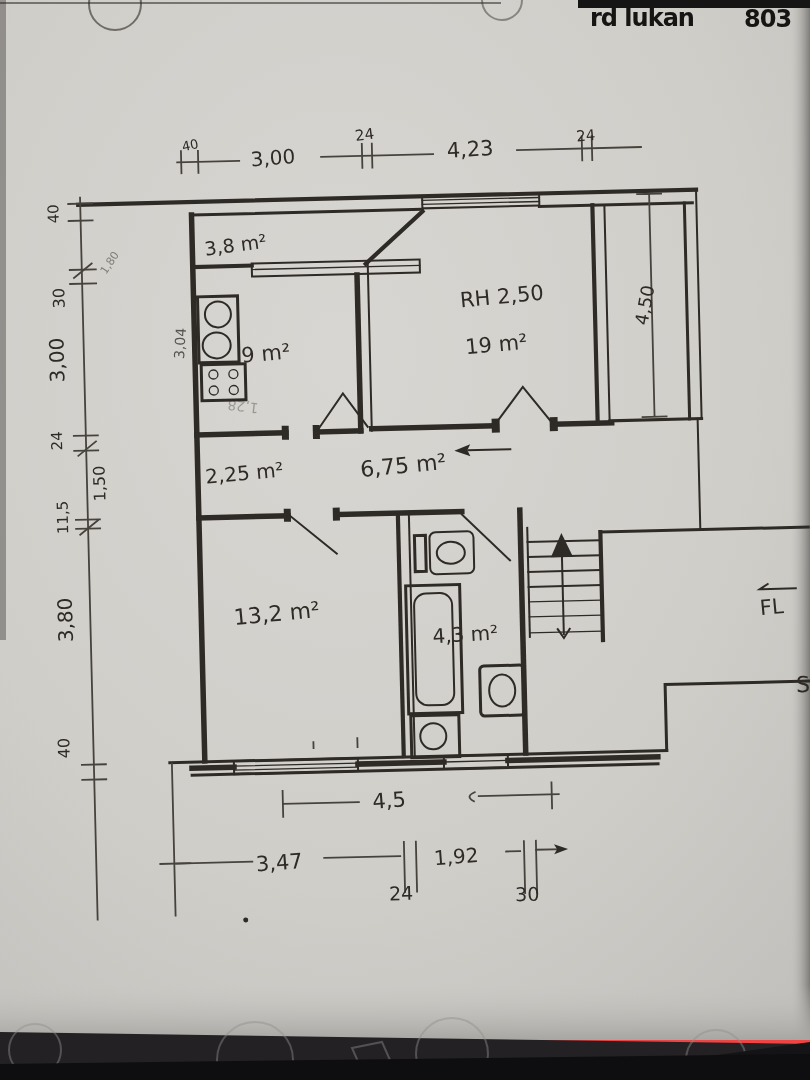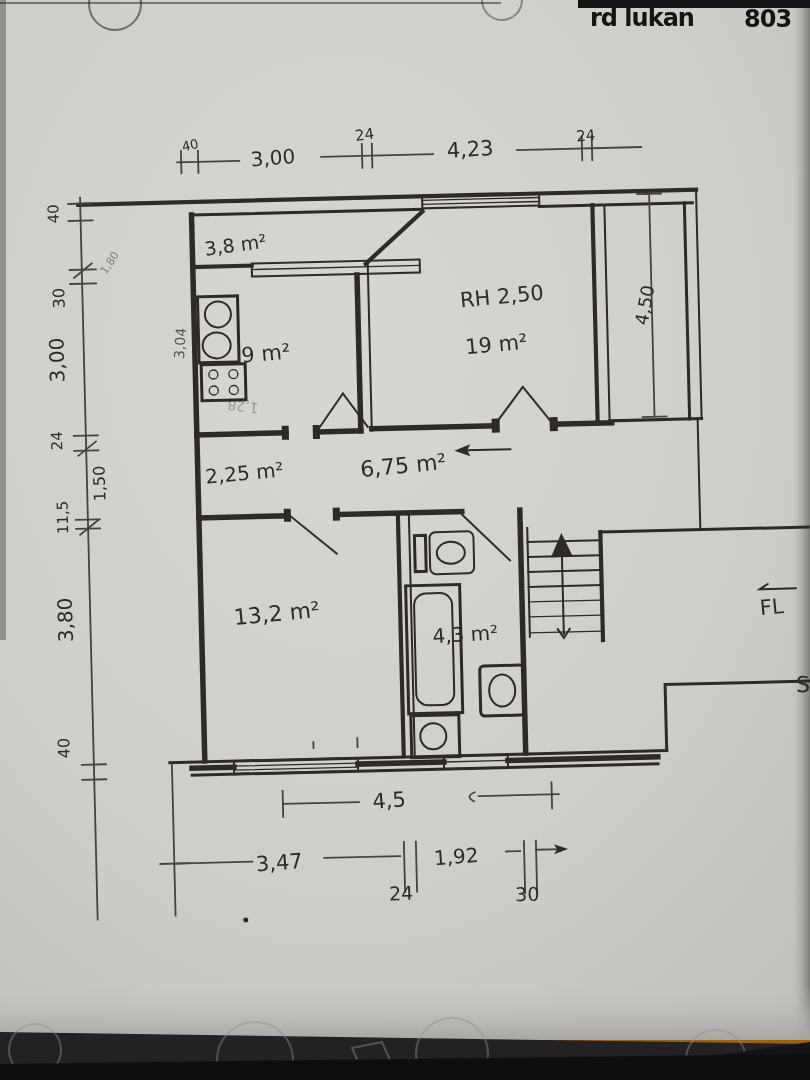--- a/index.html
+++ b/index.html
@@ -1,16 +1,16 @@
 <!DOCTYPE html>
 <html><head>
 <meta charset="utf-8">
 <style>
   html,body{margin:0;padding:0;background:#101012;}
-  .shot{position:relative;width:810px;height:1080px;overflow:hidden;background:#a16207;
+  .shot{position:relative;width:810px;height:1080px;overflow:hidden;background:#ef4444;
         font-family:"DejaVu Sans",sans-serif;}
   svg{position:absolute;left:0;top:0;}
   svg text{font-family:"DejaVu Sans",sans-serif;fill:#2e2a26;}
   .ink{stroke:#2e2a26;fill:none;stroke-linecap:square;}
   .w1{stroke-width:1.3;} .w2{stroke-width:2;} .w3{stroke-width:3;}
   .w4{stroke-width:4.2;} .w5{stroke-width:5.5;}
   .fillink{fill:#2e2a26;stroke:none;}
   .d{stroke:#46423c;stroke-width:1.8;fill:none;stroke-linecap:square;}
   .faintline{stroke:#8f8e8c;stroke-width:2;fill:none;opacity:.45;}
   .stamp{font-weight:bold;letter-spacing:-1px;fill:#171513;}

